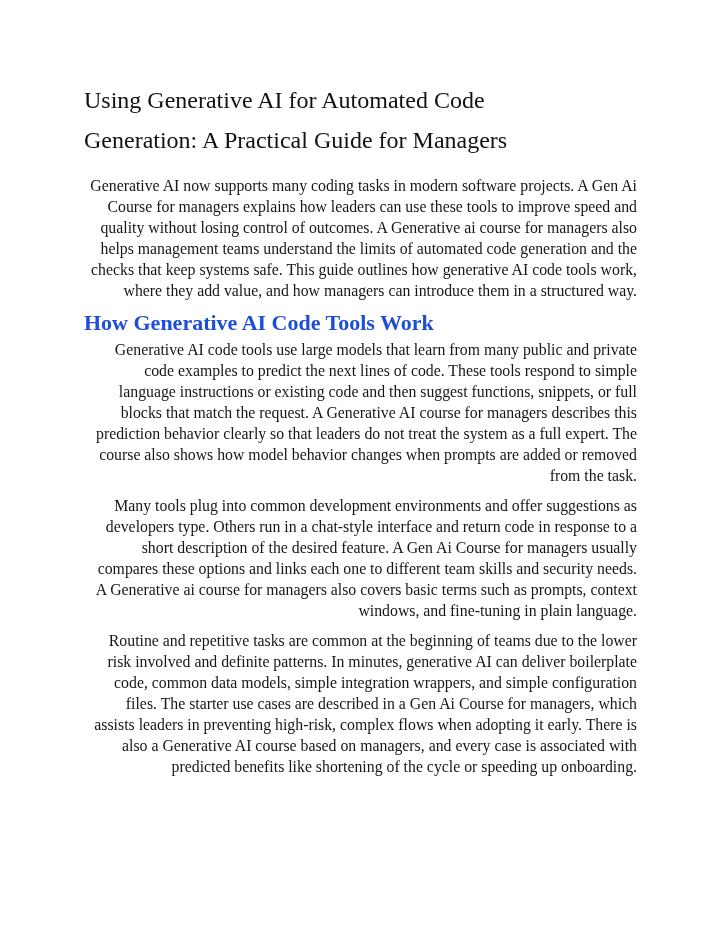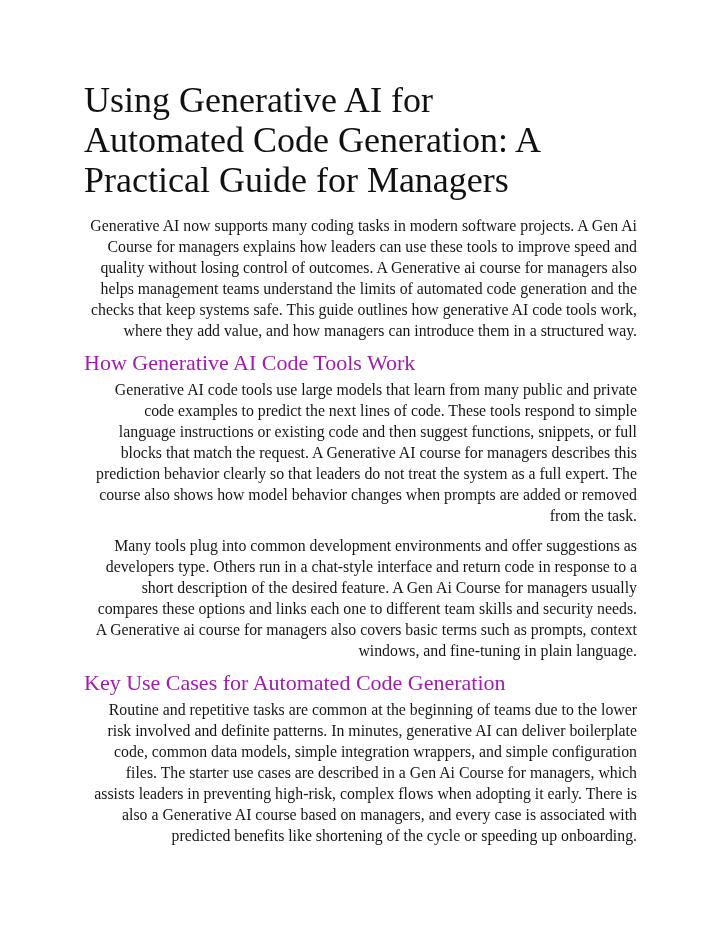--- a/index.html
+++ b/index.html
@@ -17,53 +17,52 @@
   .doc-page {
     box-sizing: border-box;
     width: 720px;
     height: 931px;
     padding: 80px 83px 0 84px;
     background: #ffffff;
   }
   .doc-title {
     margin: 0 0 15px 0;
     max-width: 462px;
-    font-size: 36px;
+    font-size: 24px;
     line-height: 40px;
     font-weight: 400;
     color: #111111;
   }
   .doc-paragraph {
     margin: 0 0 9px 0;
     font-size: 15.8px;
     line-height: 21px;
     font-weight: 400;
     color: #161616;
     text-align: right;
   }
   .doc-h2 {
     margin: 2px 0 3px 0;
     font-size: 22px;
     line-height: 26px;
-    font-weight: 400;
-    color: #a21caf;
+    font-weight: 700;
+    color: #1d4ed8;
   }
 </style>
 </head>
 <body>
 
 <div class="doc-page">
 
   <h1 class="doc-title">Using Generative AI for Automated Code Generation: A Practical Guide for Managers</h1>
 
   <p class="doc-paragraph">Generative AI now supports many coding tasks in modern software projects. A Gen Ai Course for managers explains how leaders can use these tools to improve speed and quality without losing control of outcomes. A Generative ai course for managers also helps management teams understand the limits of automated code generation and the checks that keep systems safe. This guide outlines how generative AI code tools work, where they add value, and how managers can introduce them in a structured way.</p>
 
   <h2 class="doc-h2">How Generative AI Code Tools Work</h2>
 
   <p class="doc-paragraph">Generative AI code tools use large models that learn from many public and private code examples to predict the next lines of code. These tools respond to simple language instructions or existing code and then suggest functions, snippets, or full blocks that match the request. A Generative AI course for managers describes this prediction behavior clearly so that leaders do not treat the system as a full expert. The course also shows how model behavior changes when prompts are added or removed from the task.</p>
 
   <p class="doc-paragraph">Many tools plug into common development environments and offer suggestions as developers type. Others run in a chat-style interface and return code in response to a short description of the desired feature. A Gen Ai Course for managers usually compares these options and links each one to different team skills and security needs. A Generative ai course for managers also covers basic terms such as prompts, context windows, and fine-tuning in plain language.</p>
 
-  <h2 class="doc-h2">Key Use Cases for Automated Code Generation</h2>
 
   <p class="doc-paragraph">Routine and repetitive tasks are common at the beginning of teams due to the lower risk involved and definite patterns. In minutes, generative AI can deliver boilerplate code, common data models, simple integration wrappers, and simple configuration files. The starter use cases are described in a Gen Ai Course for managers, which assists leaders in preventing high-risk, complex flows when adopting it early. There is also a Generative AI course based on managers, and every case is associated with predicted benefits like shortening of the cycle or speeding up onboarding.</p>
 
 </div>
 
 </body></html>

